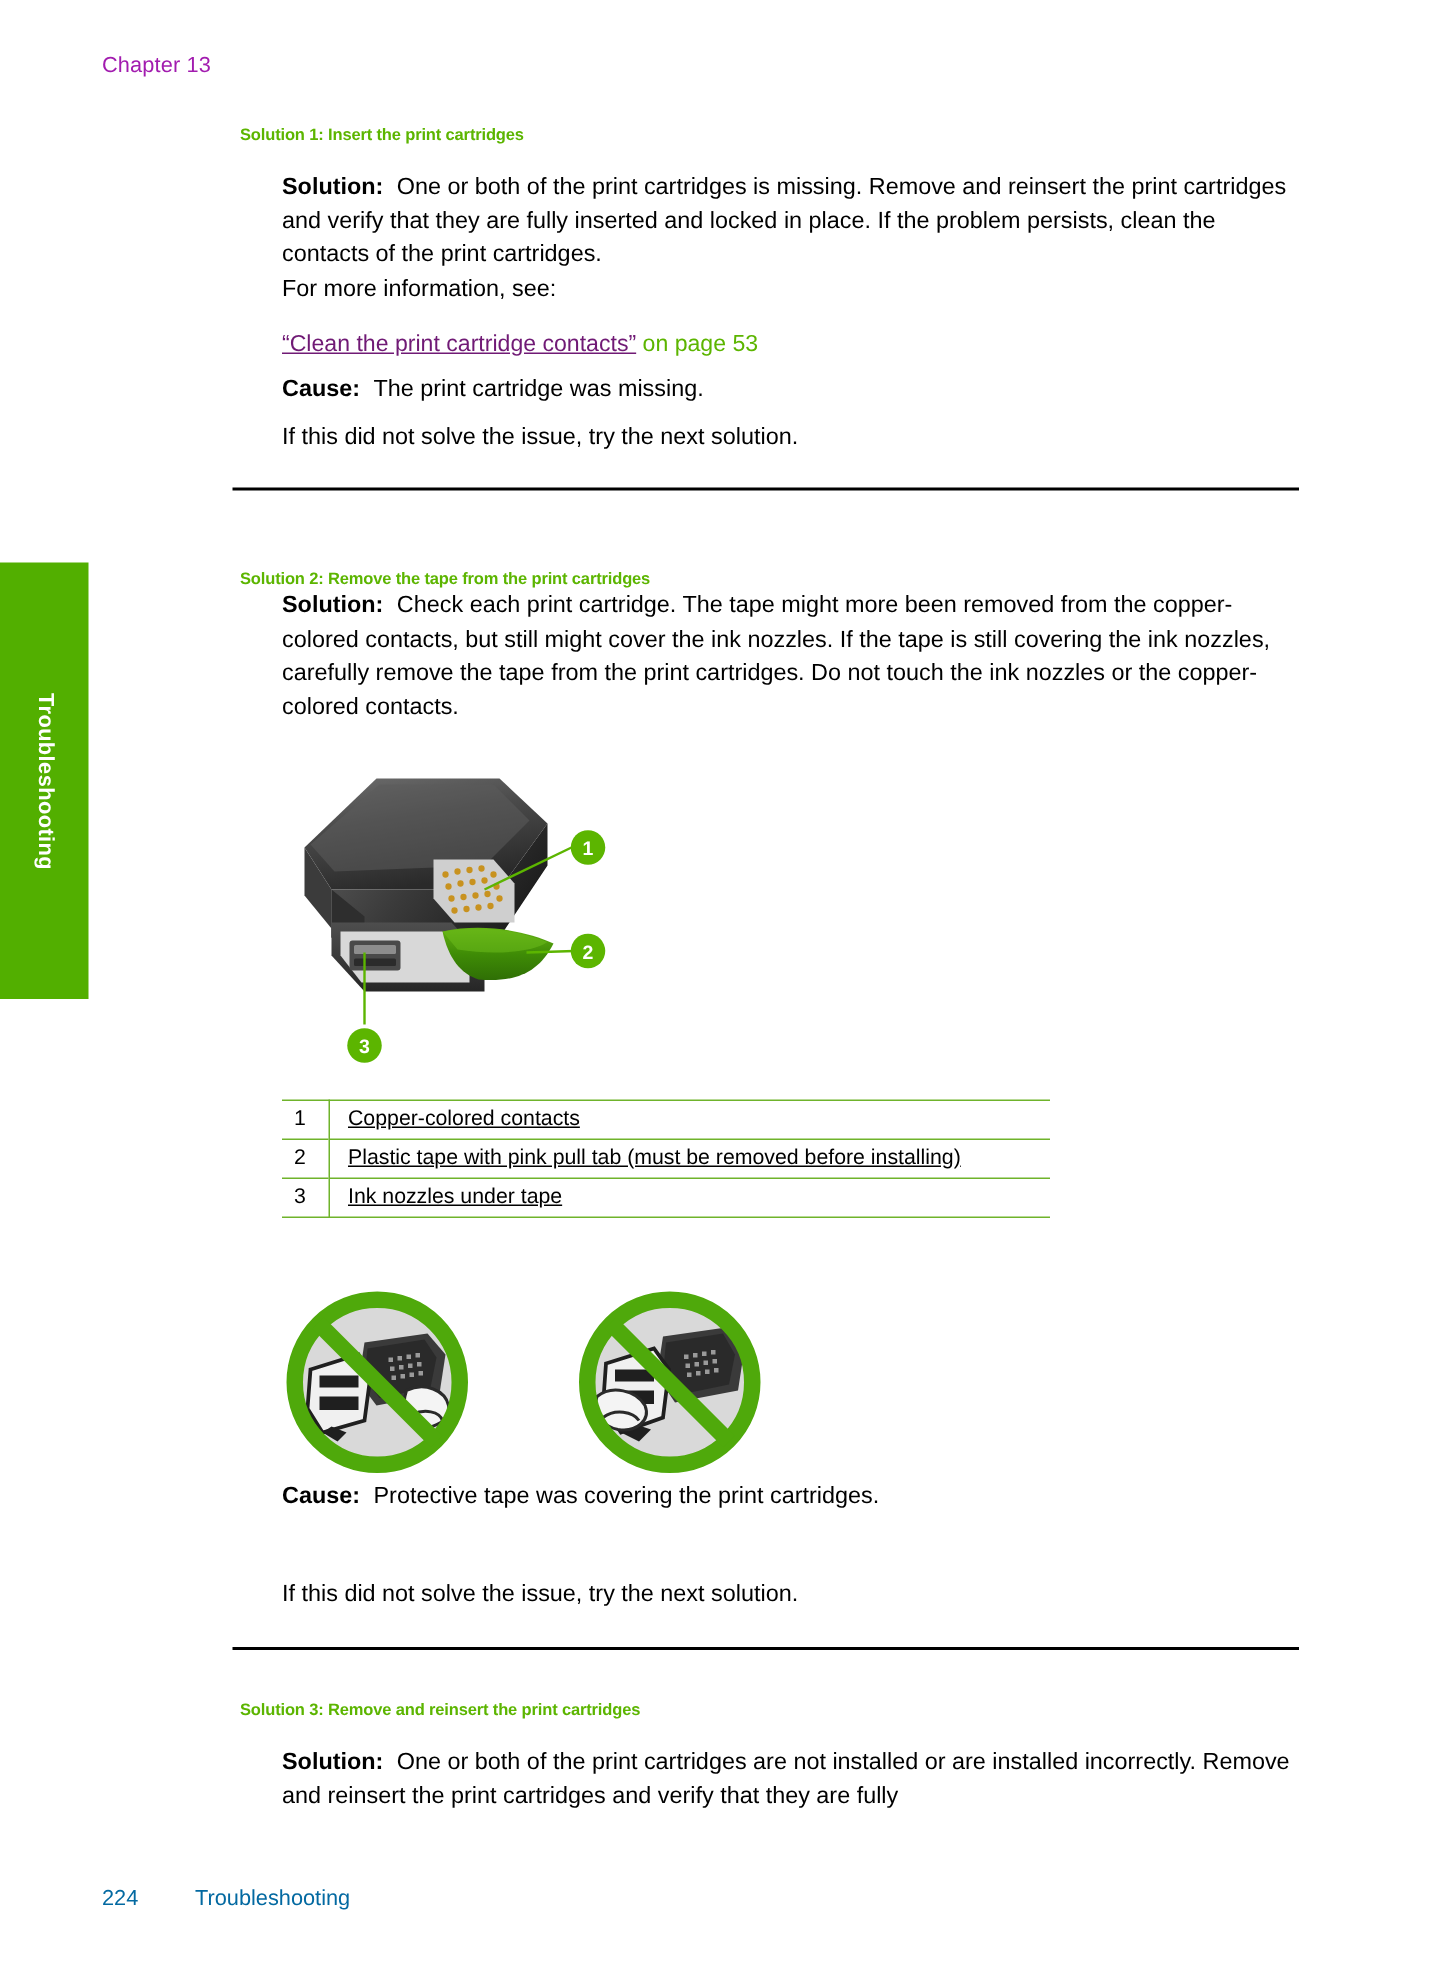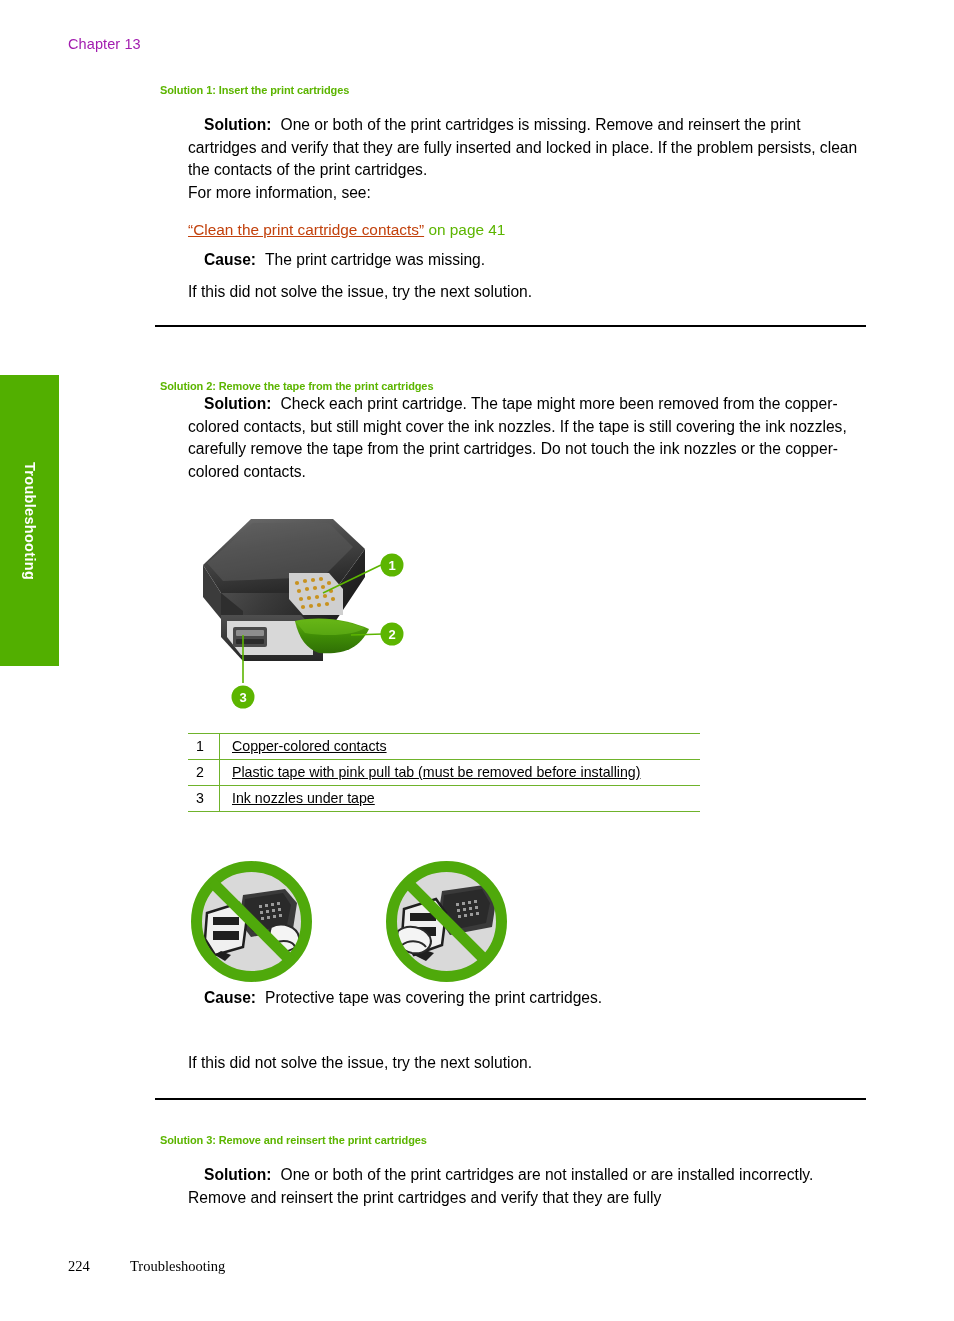--- a/index.html
+++ b/index.html
@@ -65,32 +65,32 @@
   }
 
   .para {
     position: absolute;
     left: 188px;
     width: 680px;
     font-size: 15.6px;
     line-height: 22.6px;
     color: #000000;
   }
-  .para b { font-weight: bold; margin-left: 16px; }
+  .para b { font-weight: bold; }
   .lead-gap { display: inline-block; width: 9px; }
 
   .xref {
     position: absolute;
     left: 188px;
     font-size: 15.4px;
     color: #5CB500;
     line-height: 22px;
   }
   .xref .link {
-    color: #c2410c;
+    color: #701a75;
     text-decoration: underline;
   }
 
   
   .rule {
     position: absolute;
     left: 155px;
     width: 711px;
     height: 2px;
     background: #000000;
@@ -159,43 +159,42 @@
   .prohib.first { left: 0; }
   .prohib.second { left: 195px; }
   .prohib svg { display: block; }
 
   
   .footer {
     position: absolute;
     left: 68px;
     top: 1258px;
     font-size: 14.5px;
-    color: #000000;
-    font-family: Liberation Serif, serif;
+    color: #0369a1;
   }
   .footer .pgnum { display: inline-block; width: 62px; }
 </style>
 </head>
 <body>
 
 <div class="chapter-head">Chapter 13</div>
 
 <div class="thumb-tab">
   <span class="thumb-tab-label">Troubleshooting</span>
 </div>
 
 <div class="content">
 
   <div class="sol-head" style="top:84px;">Solution 1: Insert the print cartridges</div>
 
   <div class="para" style="top:114px;"><b>Solution:</b><span class="lead-gap"></span><span>One or both of the print cartridges is missing. Remove and reinsert the print cartridges and verify that they are fully inserted and locked in place. If the problem persists, clean the contacts of the print cartridges.</span></div>
 
   <div class="para" style="top:182px;">For more information, see:</div>
 
-  <div class="xref" style="top:219px;"><span class="link">“Clean the print cartridge contacts”</span><span> on page 41</span></div>
+  <div class="xref" style="top:219px;"><span class="link">“Clean the print cartridge contacts”</span><span> on page 53</span></div>
 
   <div class="para" style="top:249px;"><b>Cause:</b><span class="lead-gap"></span><span>The print cartridge was missing.</span></div>
 
   <div class="para" style="top:281px;">If this did not solve the issue, try the next solution.</div>
 
   <div class="rule" style="top:325px;"></div>
 
   <div class="sol-head" style="top:380px;">Solution 2: Remove the tape from the print cartridges</div>
 
   <div class="para" style="top:393px;"><b>Solution:</b><span class="lead-gap"></span><span>Check each print cartridge. The tape might more been removed from the copper-colored contacts, but still might cover the ink nozzles. If the tape is still covering the ink nozzles, carefully remove the tape from the print cartridges. Do not touch the ink nozzles or the copper-colored contacts.</span></div>

